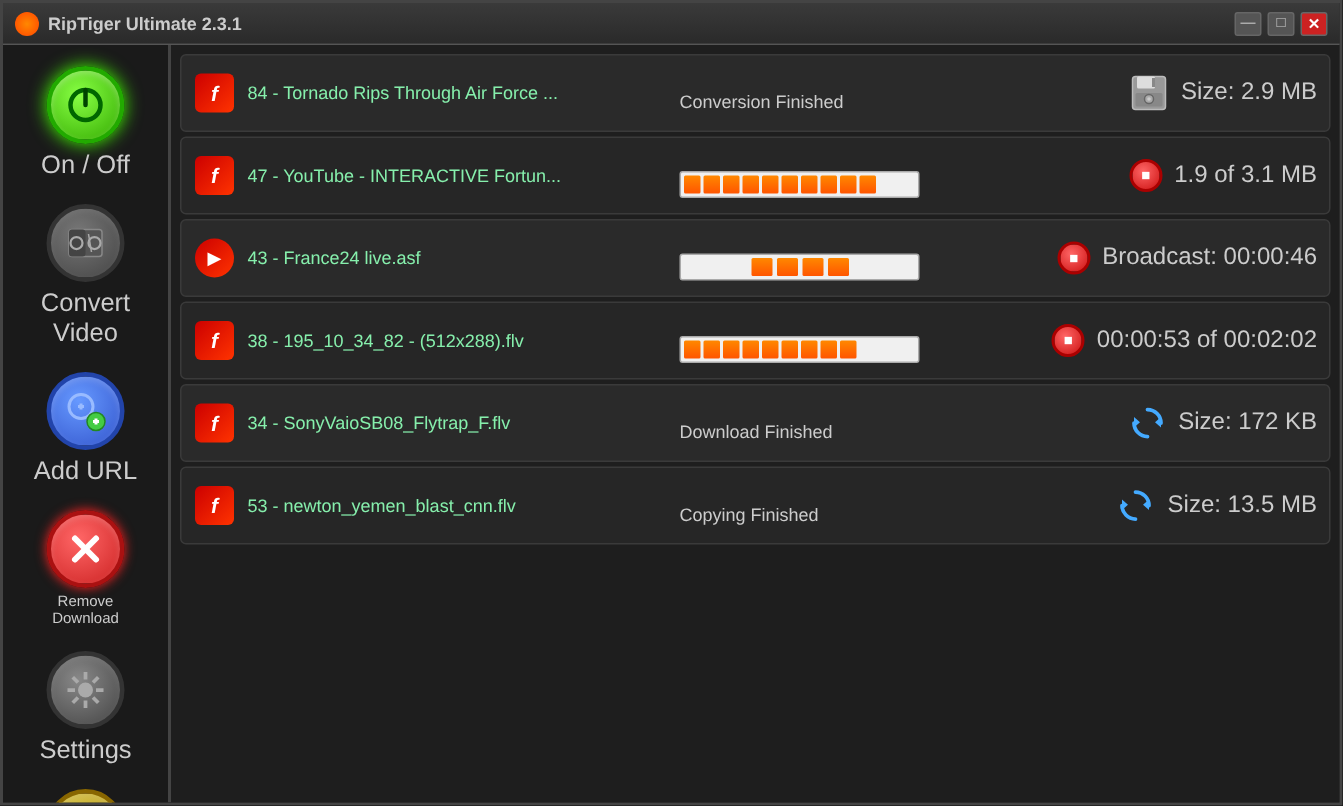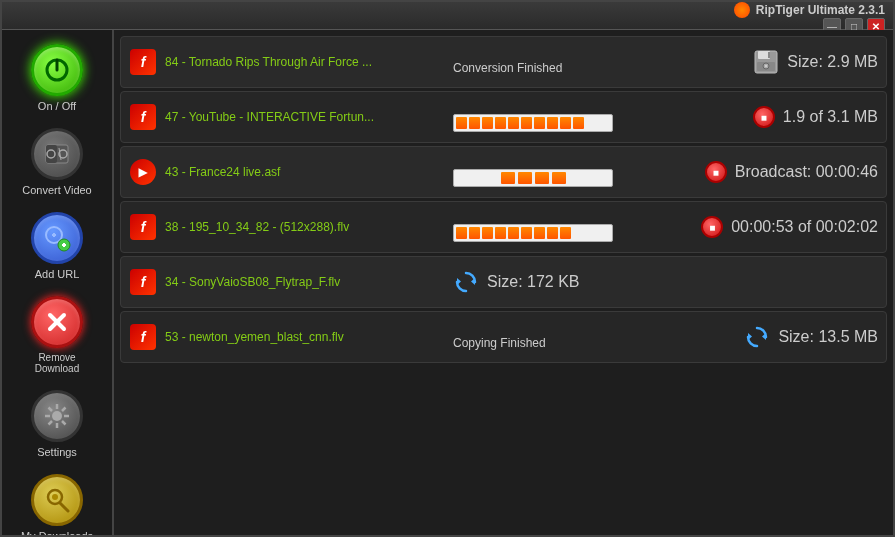--- a/index.html
+++ b/index.html
@@ -15,25 +15,24 @@
       height: 537px;
       background: #1e1e1e;
       border: 2px solid #444;
       display: flex;
       flex-direction: column;
     }
     .title-bar {
       height: 28px;
       background: linear-gradient(to bottom, #3a3a3a, #2a2a2a);
       display: flex;
-      align-items: flex-end;
+      align-items: center;
       justify-content: space-between;
       padding: 0 8px;
       border-bottom: 1px solid #555;
-      flex-direction: column;
     }
     .title-bar-left {
       display: flex;
       align-items: center;
       gap: 6px;
     }
     .title-icon {
       width: 16px;
       height: 16px;
       background: radial-gradient(circle, #ff8800, #ff4400);
@@ -92,21 +91,21 @@
       width: 52px;
       height: 52px;
       border-radius: 50%;
       display: flex;
       align-items: center;
       justify-content: center;
       font-size: 22px;
     }
     .sidebar-item .label {
       color: #ccc;
-      font-size: 11px;
+      font-size: 17px;
       text-align: center;
     }
     
     .power-btn {
       background: radial-gradient(circle at 40% 35%, #88ff44, #33aa00);
       border: 3px solid #22aa00;
       box-shadow: 0 0 12px #44ff00, inset 0 2px 4px rgba(255,255,255,0.3);
     }
     
     .addurl-btn {
@@ -187,21 +186,21 @@
       background: linear-gradient(135deg, #cc0000, #ff3300);
       border-radius: 50%;
       display: flex;
       align-items: center;
       justify-content: center;
       color: white;
       font-size: 12px;
     }
     .filename {
       flex: 0 0 280px;
-      color: #84cc16;
+      color: #86efac;
       font-size: 12px;
       white-space: nowrap;
       overflow: hidden;
       text-overflow: ellipsis;
     }
     .status-area {
       flex: 1;
       display: flex;
       align-items: center;
       margin-top: 12px;
@@ -462,20 +461,23 @@
         </div>
         <div class="stop-btn">■</div>
         <span class="size-text">00:00:53 of 00:02:02</span>
       </div>
 
       <div class="download-row">
         <div class="file-icon">
           <div class="flash-icon">f</div>
         </div>
         <span class="filename">34 - SonyVaioSB08_Flytrap_F.flv</span>
+        <div class="status-area">
+          <span class="status-text">Download Finished</span>
+        </div>
         <div class="action-icon">
           <svg width="26" height="26" viewBox="0 0 26 26">
             <path d="M13 4 A9 9 0 0 1 22 13" stroke="#44aaff" stroke-width="2.5" fill="none" stroke-linecap="round"></path>
             <path d="M13 22 A9 9 0 0 1 4 13" stroke="#44aaff" stroke-width="2.5" fill="none" stroke-linecap="round"></path>
             <polygon points="22,9 22,16 18,12.5" fill="#44aaff"></polygon>
             <polygon points="4,9 4,16 8,12.5" fill="#44aaff"></polygon>
           </svg>
         </div>
         <span class="size-text">Size: 172 KB</span>
       </div>

